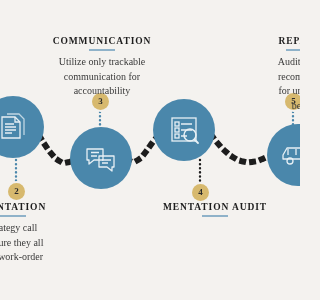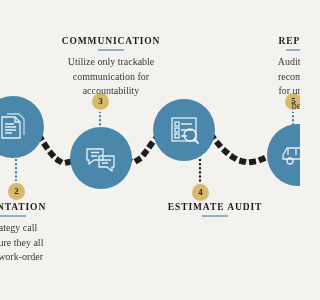--- a/index.html
+++ b/index.html
@@ -51,21 +51,21 @@
   }
   .body{
     font-family:"Liberation Serif", serif;
     font-size:10px;
     line-height:1.45;
     color:#3a3a3a;
     white-space:pre-line;
   }
 
   
-  #block-communication{left:26px;top:36px;width:170px;}
+  #block-communication{left:17px;top:36px;width:170px;}
   #block-repair{left:224px;top:36px;width:150px;text-align:center;}
   #block-documentation{left:-72px;top:202px;width:170px;}
   #block-estimate{left:130px;top:202px;width:170px;}
 
   #node-1{left:-18px;top:96px;width:62px;height:62px;}
   #node-2{left:70px;top:127px;width:62px;height:62px;}
   #node-3{left:153px;top:99px;width:62px;height:62px;}
   #node-4{left:267px;top:124px;width:62px;height:62px;}
 
   #badge-2{left:8px;top:183px;width:17px;height:17px;}
@@ -169,17 +169,17 @@
 
   <div class="block" id="block-documentation">
     <div class="heading">MENTATION</div>
     <div class="rule"></div>
     <div class="body">strategy call
 ke sure they all
 nto work-order</div>
   </div>
 
   <div class="block" id="block-estimate">
-    <div class="heading">ESTIMATE AUDIT</div>
+    <div class="heading">MENTATION AUDIT</div>
     <div class="rule"></div>
   </div>
 
 </div>
 
 </body></html>

